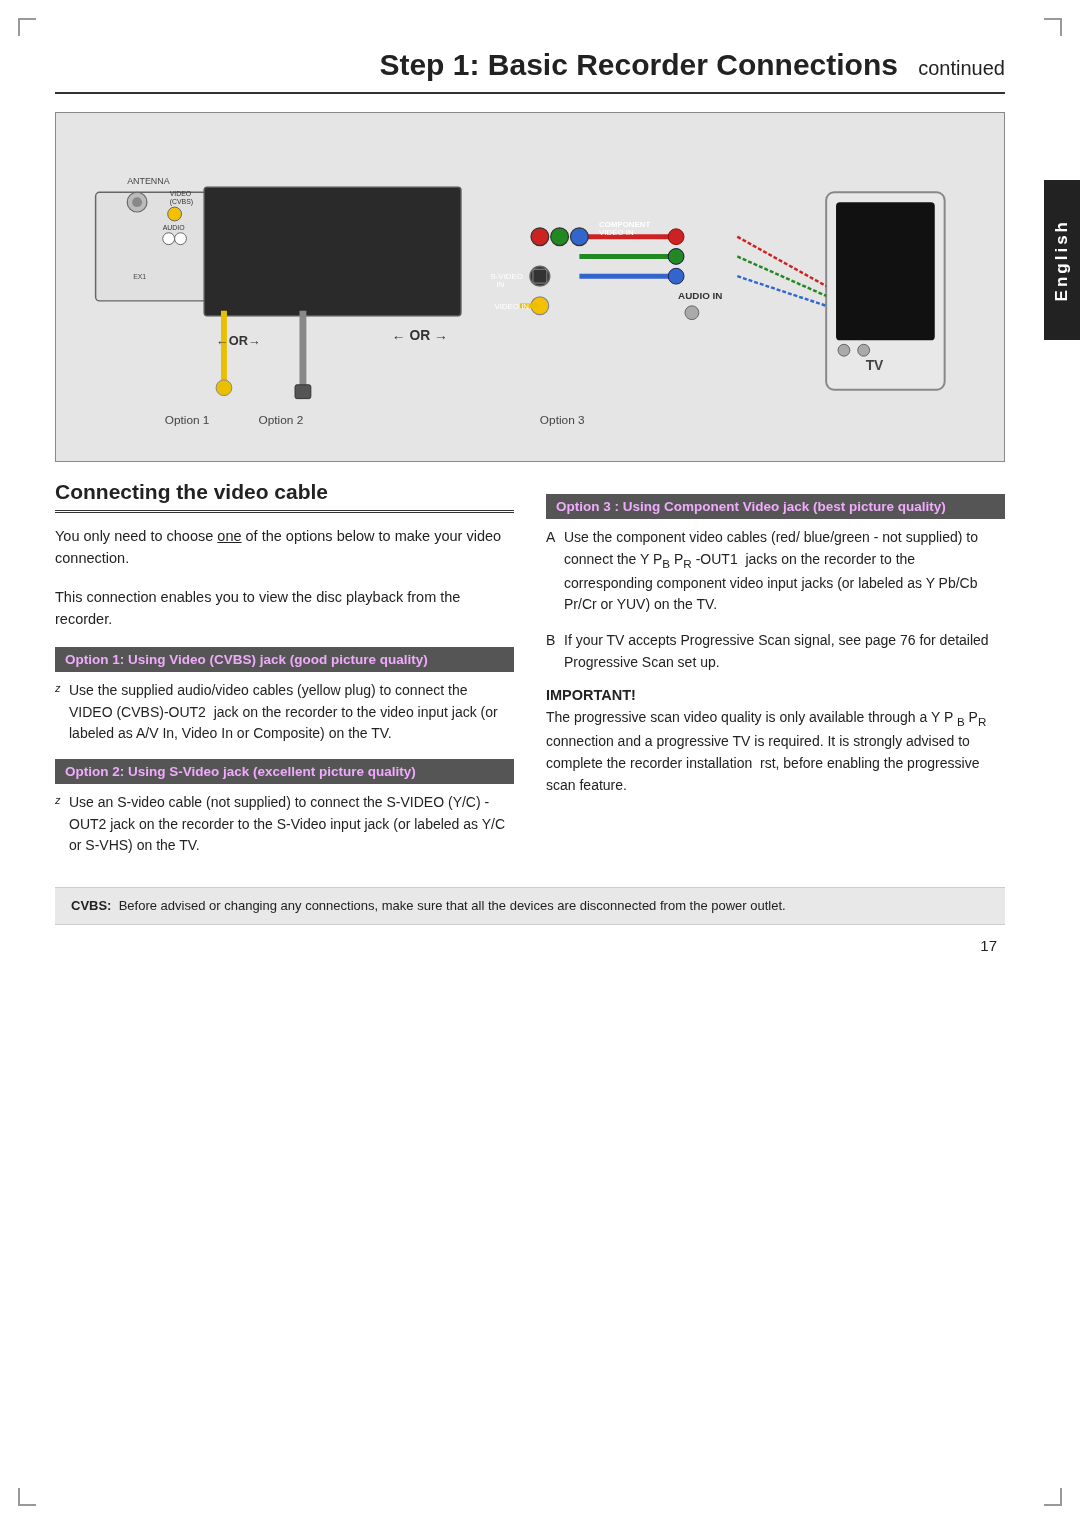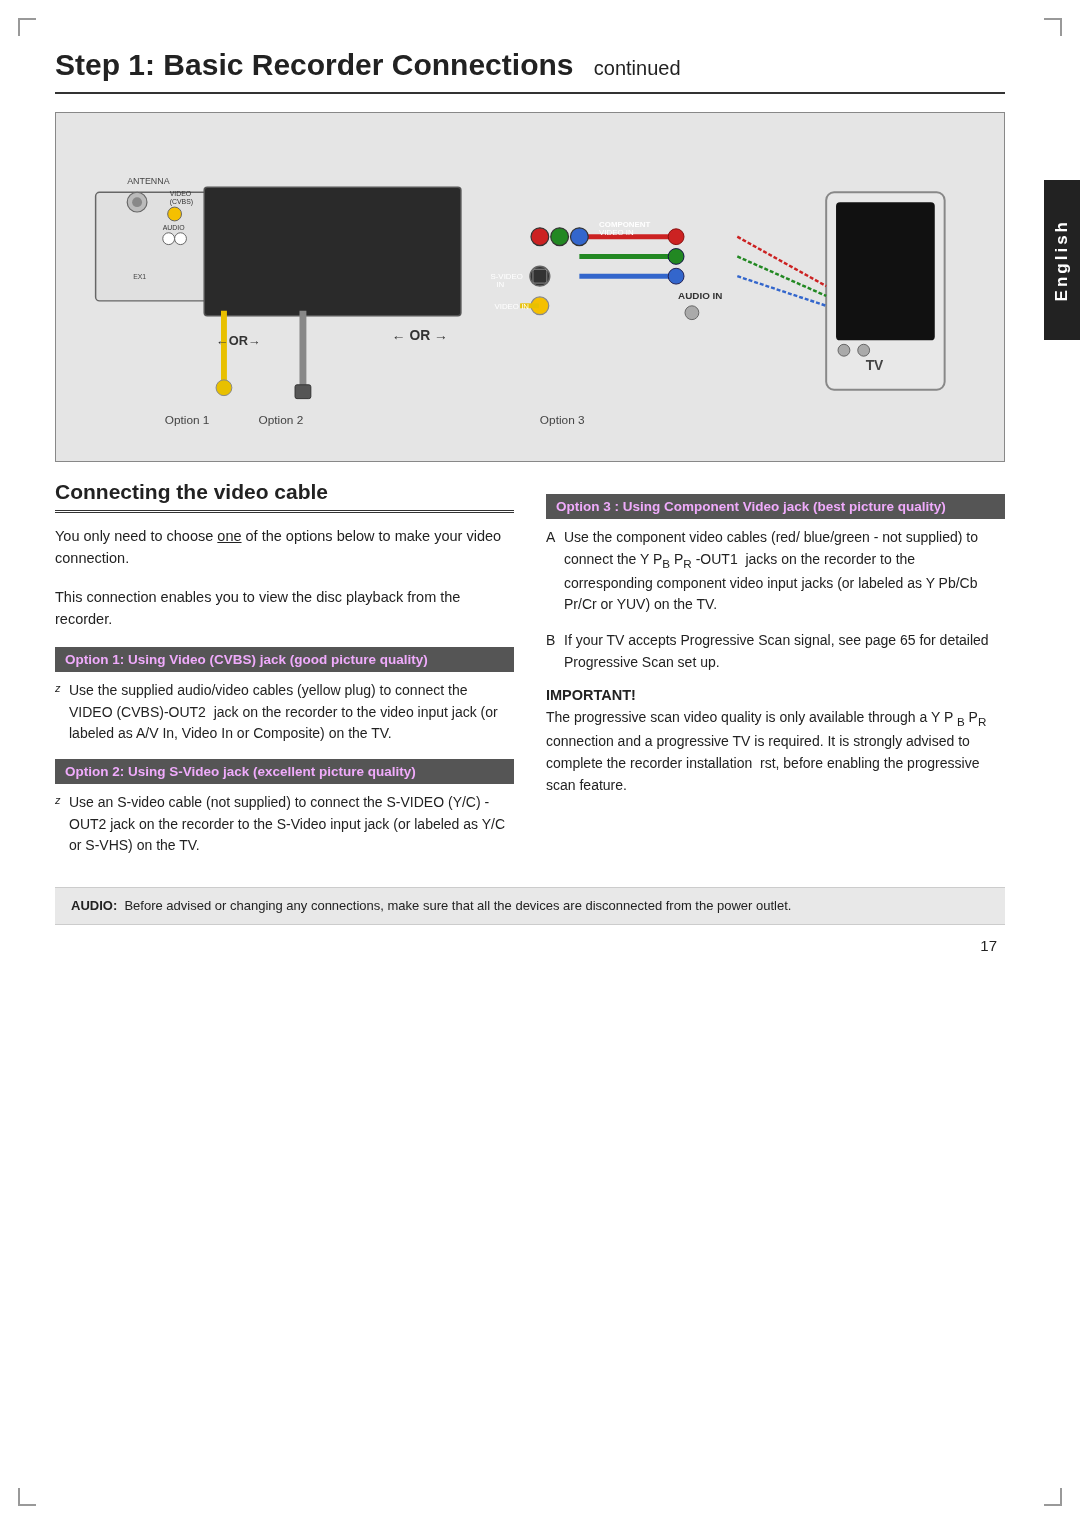--- a/index.html
+++ b/index.html
@@ -48,21 +48,21 @@
     }
 
     
     .page {
       margin: 30px 55px 30px 55px;
       padding-right: 20px;
     }
 
     
     .page-title {
-      text-align: left;
+      text-align: right;
       font-size: 30px;
       font-weight: bold;
       padding: 18px 0 10px 0;
       border-bottom: 2px solid #333;
       margin-bottom: 0;
     }
     .page-title .continued {
       font-size: 20px;
       font-weight: normal;
       margin-left: 12px;
@@ -331,33 +331,33 @@
       </div>
 
       <div class="option-item">
         <div class="option-item-text alpha-a">
           Use the component video cables (red/ blue/green - not supplied) to connect the Y P<sub>B</sub> P<sub>R</sub> -OUT1&nbsp; jacks on the recorder to the corresponding component video input jacks (or labeled as Y Pb/Cb Pr/Cr or YUV) on the TV.
         </div>
       </div>
 
       <div class="option-item">
         <div class="option-item-text alpha-b">
-          If your TV accepts Progressive Scan signal, see page 65 for detailed Progressive Scan set up.
+          If your TV accepts Progressive Scan signal, see page 76 for detailed Progressive Scan set up.
         </div>
       </div>
 
       <div class="important-heading">IMPORTANT!</div>
       <div class="important-text">
         The progressive scan video quality is only available through a Y P <sub>B</sub> P<sub>R</sub> connection and a progressive TV is required. It is strongly advised to complete the recorder installation &nbsp;rst, before enabling the progressive scan feature.
       </div>
 
     </div>
 
   </div>
 
   <div class="tips-bar">
-    <strong>AUDIO:</strong>&nbsp;
+    <strong>CVBS:</strong>&nbsp;
     <span>Before advised or changing any connections, make sure that all the devices are disconnected from the power outlet.</span>
   </div>
 
   <div class="page-number">17</div>
 
 </div>
 
 </body></html>

